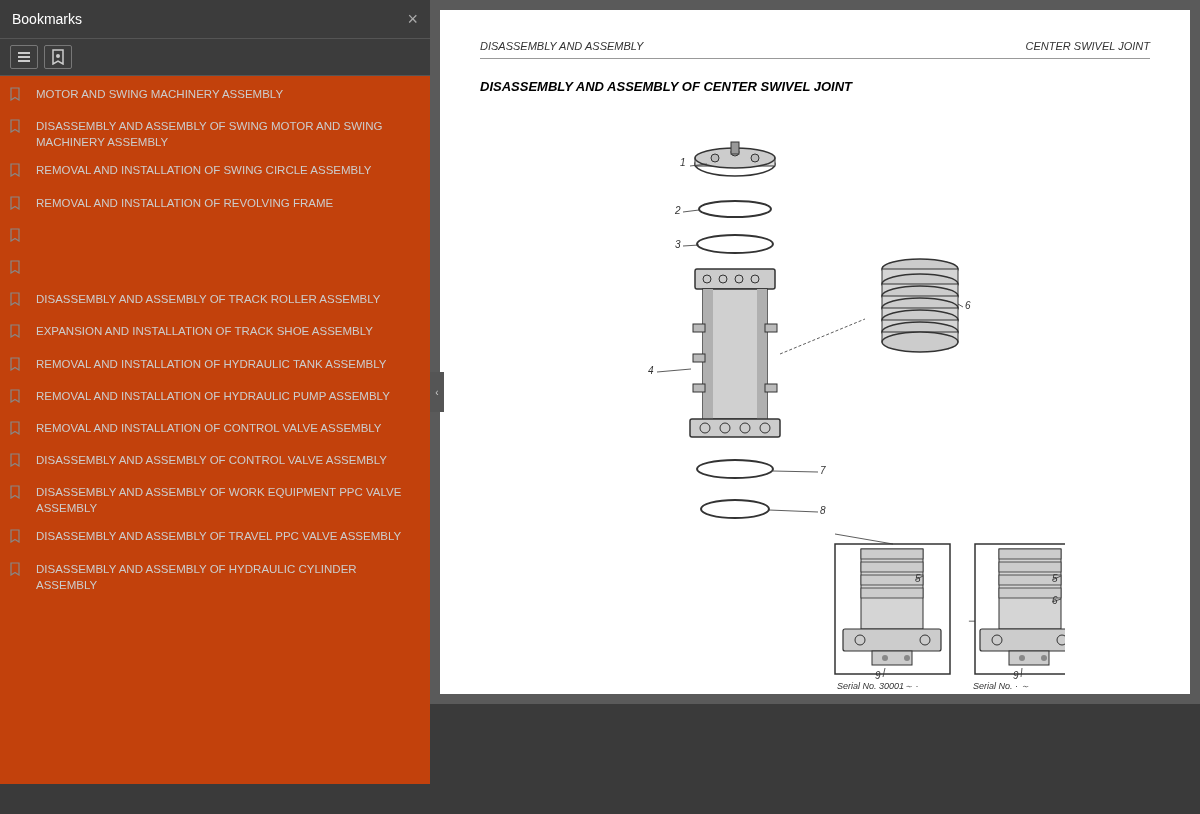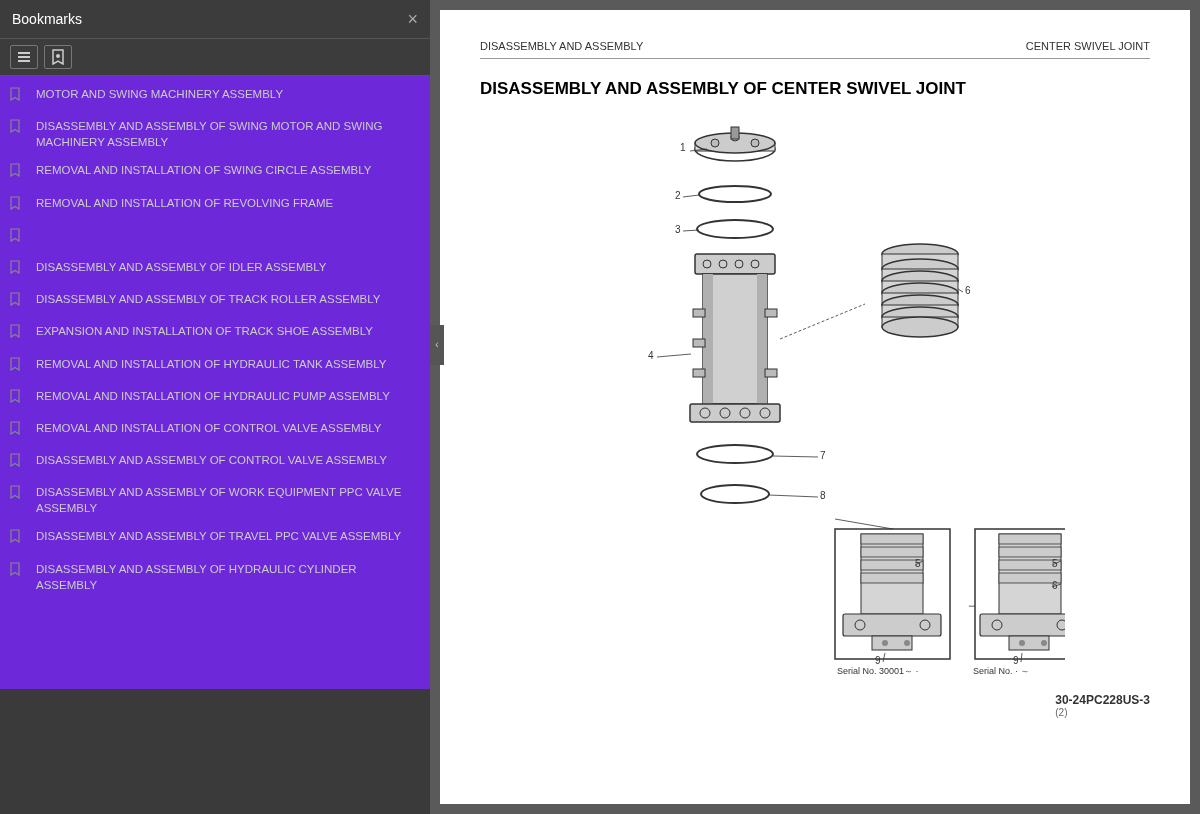--- a/index.html
+++ b/index.html
@@ -9,24 +9,24 @@
       width: 1200px;
       height: 814px;
       overflow: hidden;
       display: flex;
     }
 
     
     .bookmarks-panel {
       width: 430px;
       min-width: 430px;
-      background: #6d28d9;
+      background: #c2410c;
       display: flex;
       flex-direction: column;
-      height: 689px;
+      height: 784px;
       position: relative;
     }
 
     .bookmarks-header {
       display: flex;
       align-items: center;
       justify-content: space-between;
       padding: 10px 12px;
       background: #3c3c3c;
       border-bottom: 1px solid #555;
@@ -129,23 +129,24 @@
       color: #ccc;
       font-size: 10px;
     }
 
     
     .document-panel {
       flex: 1;
       background: #5a5a5a;
       display: flex;
       flex-direction: column;
-      height: 814px;
+      height: 704px;
       overflow: hidden;
       position: relative;
+      font-style: italic;
     }
 
     .document-page {
       flex: 1;
       background: #ffffff;
       margin: 10px;
       overflow: auto;
       padding: 30px 40px 20px 40px;
       position: relative;
     }
@@ -154,23 +155,24 @@
       display: flex;
       justify-content: space-between;
       margin-bottom: 20px;
       font-size: 11px;
       color: #333;
       border-bottom: 1px solid #999;
       padding-bottom: 6px;
     }
 
     .doc-title-main {
-      font-size: 17px;
+      font-size: 13px;
       font-weight: bold;
       color: #000;
+      margin-bottom: 20px;
     }
 
     .doc-content {
       display: flex;
       flex-direction: column;
       align-items: center;
     }
 
     .diagram-svg-container {
       width: 500px;
@@ -242,21 +244,20 @@
       </div>
       <div class="bookmark-item">
         <span class="bookmark-icon"><svg width="10" height="14" viewBox="0 0 10 14" fill="none">
       <path d="M1 1h8v12l-4-2.5L1 13V1z" stroke="#888" stroke-width="1.2" fill="none"></path>
     </svg></span>
       </div>
       <div class="bookmark-item">
         <span class="bookmark-icon"><svg width="10" height="14" viewBox="0 0 10 14" fill="none">
       <path d="M1 1h8v12l-4-2.5L1 13V1z" stroke="#888" stroke-width="1.2" fill="none"></path>
     </svg></span>
-        <span class="bookmark-text">DISASSEMBLY AND ASSEMBLY OF IDLER ASSEMBLY</span>
       </div>
       <div class="bookmark-item">
         <span class="bookmark-icon"><svg width="10" height="14" viewBox="0 0 10 14" fill="none">
       <path d="M1 1h8v12l-4-2.5L1 13V1z" stroke="#888" stroke-width="1.2" fill="none"></path>
     </svg></span>
         <span class="bookmark-text">DISASSEMBLY AND ASSEMBLY OF TRACK ROLLER ASSEMBLY</span>
       </div>
       <div class="bookmark-item">
         <span class="bookmark-icon"><svg width="10" height="14" viewBox="0 0 10 14" fill="none">
       <path d="M1 1h8v12l-4-2.5L1 13V1z" stroke="#888" stroke-width="1.2" fill="none"></path>

